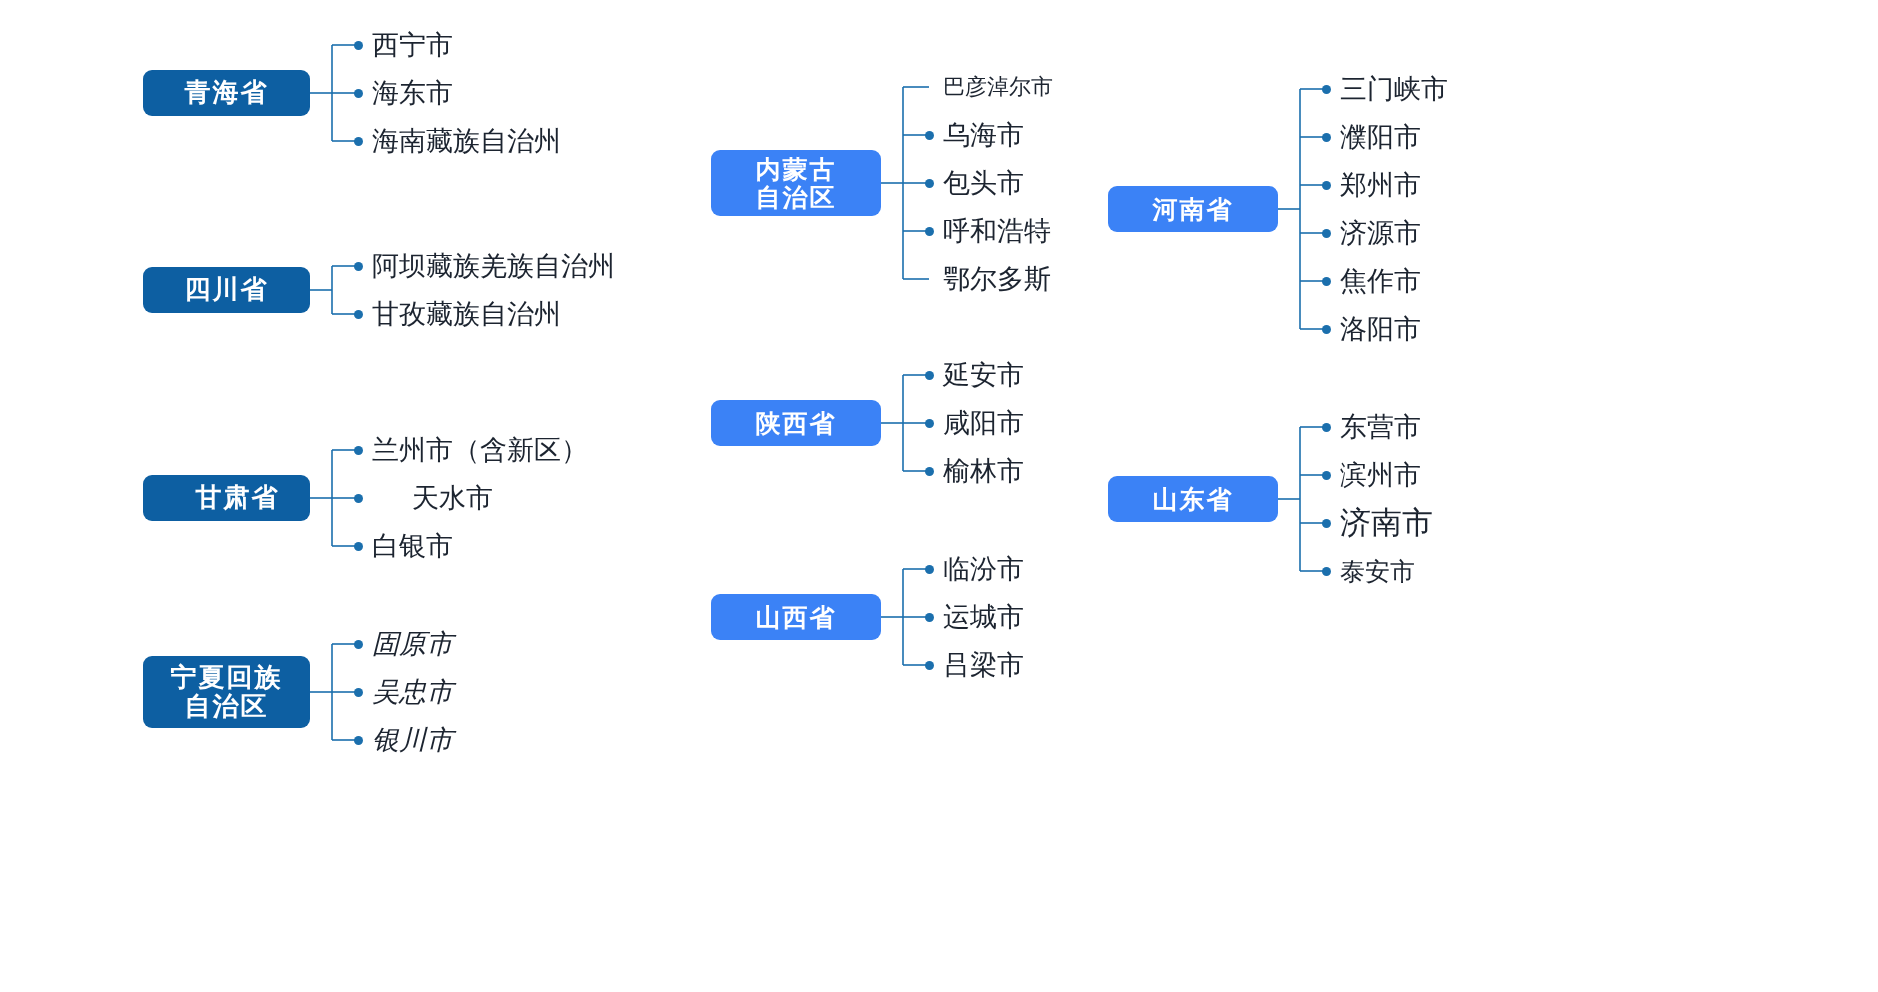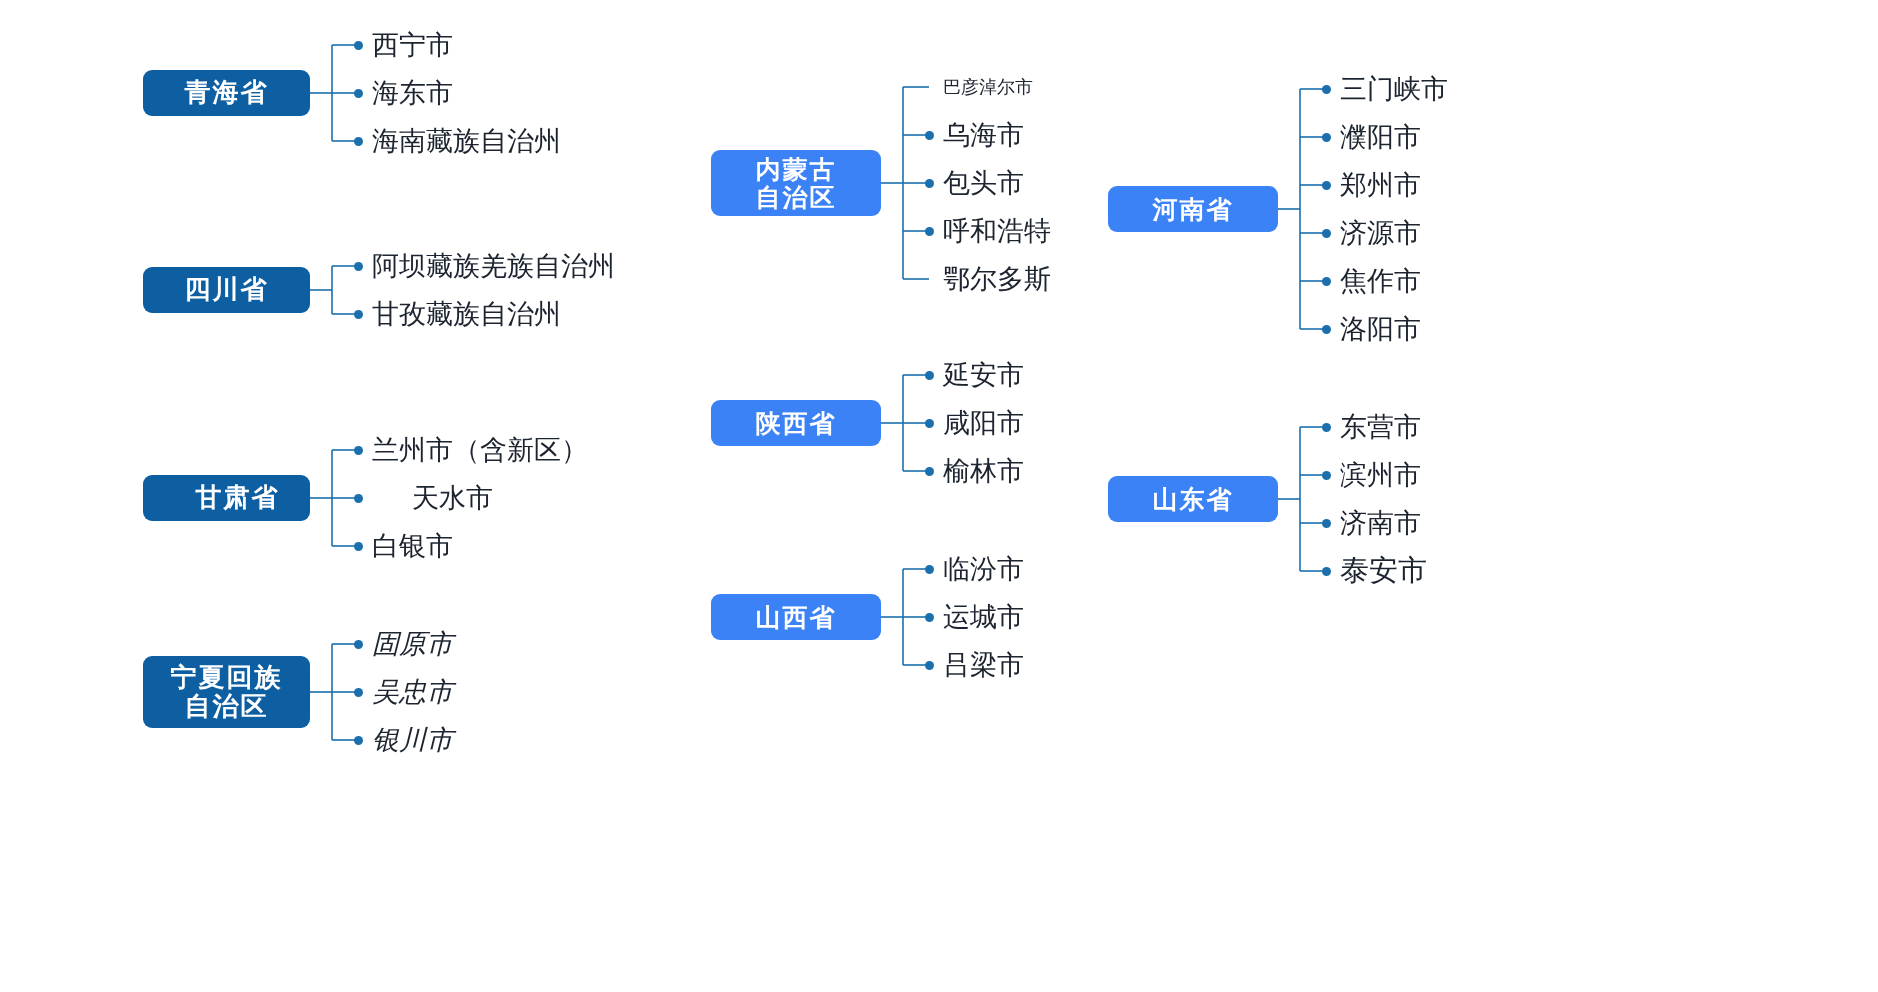--- a/index.html
+++ b/index.html
@@ -161,21 +161,21 @@
       <svg class="connector" width="48" height="240">
         <line x1="0" y1="120" x2="22" y2="120" stroke="#1b6fad" stroke-width="1.6"></line>
         <line x1="22" y1="24" x2="22" y2="216" stroke="#1b6fad" stroke-width="1.6"></line>
         <line x1="22" y1="24" x2="48" y2="24" stroke="#1b6fad" stroke-width="1.6"></line>
         <line x1="22" y1="72" x2="48" y2="72" stroke="#1b6fad" stroke-width="1.6"></line>
         <line x1="22" y1="120" x2="48" y2="120" stroke="#1b6fad" stroke-width="1.6"></line>
         <line x1="22" y1="168" x2="48" y2="168" stroke="#1b6fad" stroke-width="1.6"></line>
         <line x1="22" y1="216" x2="48" y2="216" stroke="#1b6fad" stroke-width="1.6"></line>
       </svg>
       <div class="children" style="height: 240px;">
-        <div class="child" style="height: 48px; font-size: 18px; text-align: right;">
+        <div class="child" style="height: 48px; font-size: 22px; text-align: right;">
           <span style="width: 9px; height: 9px; border-radius: 50%; flex: 0 0 auto; margin-left: -4px; margin-right: 9px; background: transparent;"></span>
           <span class="child-label">巴彦淖尔市</span>
         </div>
         <div class="child" style="height: 48px; font-size: 27px;">
           <span style="width: 9px; height: 9px; border-radius: 50%; flex: 0 0 auto; margin-left: -4px; margin-right: 9px; background: rgb(27, 111, 173);"></span>
           <span class="child-label">乌海市</span>
         </div>
         <div class="child" style="height: 48px; font-size: 27px;">
           <span style="width: 9px; height: 9px; border-radius: 50%; flex: 0 0 auto; margin-left: -4px; margin-right: 9px; background: rgb(27, 111, 173);"></span>
           <span class="child-label">包头市</span>
@@ -297,23 +297,23 @@
       </svg>
       <div class="children" style="height: 192px;">
         <div class="child" style="height: 48px; font-size: 27px;">
           <span style="width: 9px; height: 9px; border-radius: 50%; flex: 0 0 auto; margin-left: -4px; margin-right: 9px; background: rgb(27, 111, 173);"></span>
           <span class="child-label">东营市</span>
         </div>
         <div class="child" style="height: 48px; font-size: 27px;">
           <span style="width: 9px; height: 9px; border-radius: 50%; flex: 0 0 auto; margin-left: -4px; margin-right: 9px; background: rgb(27, 111, 173);"></span>
           <span class="child-label">滨州市</span>
         </div>
-        <div class="child" style="height: 48px; font-size: 27px; font-family: Liberation Serif, serif;">
+        <div class="child" style="height: 48px; font-size: 31px; font-family: Liberation Serif, serif;">
           <span style="width: 9px; height: 9px; border-radius: 50%; flex: 0 0 auto; margin-left: -4px; margin-right: 9px; background: rgb(27, 111, 173);"></span>
           <span class="child-label">济南市</span>
         </div>
-        <div class="child" style="height: 48px; font-size: 29px;">
+        <div class="child" style="height: 48px; font-size: 25px;">
           <span style="width: 9px; height: 9px; border-radius: 50%; flex: 0 0 auto; margin-left: -4px; margin-right: 9px; background: rgb(27, 111, 173);"></span>
           <span class="child-label">泰安市</span>
         </div>
       </div>
     </div>
   </div>
 
 </body></html>

